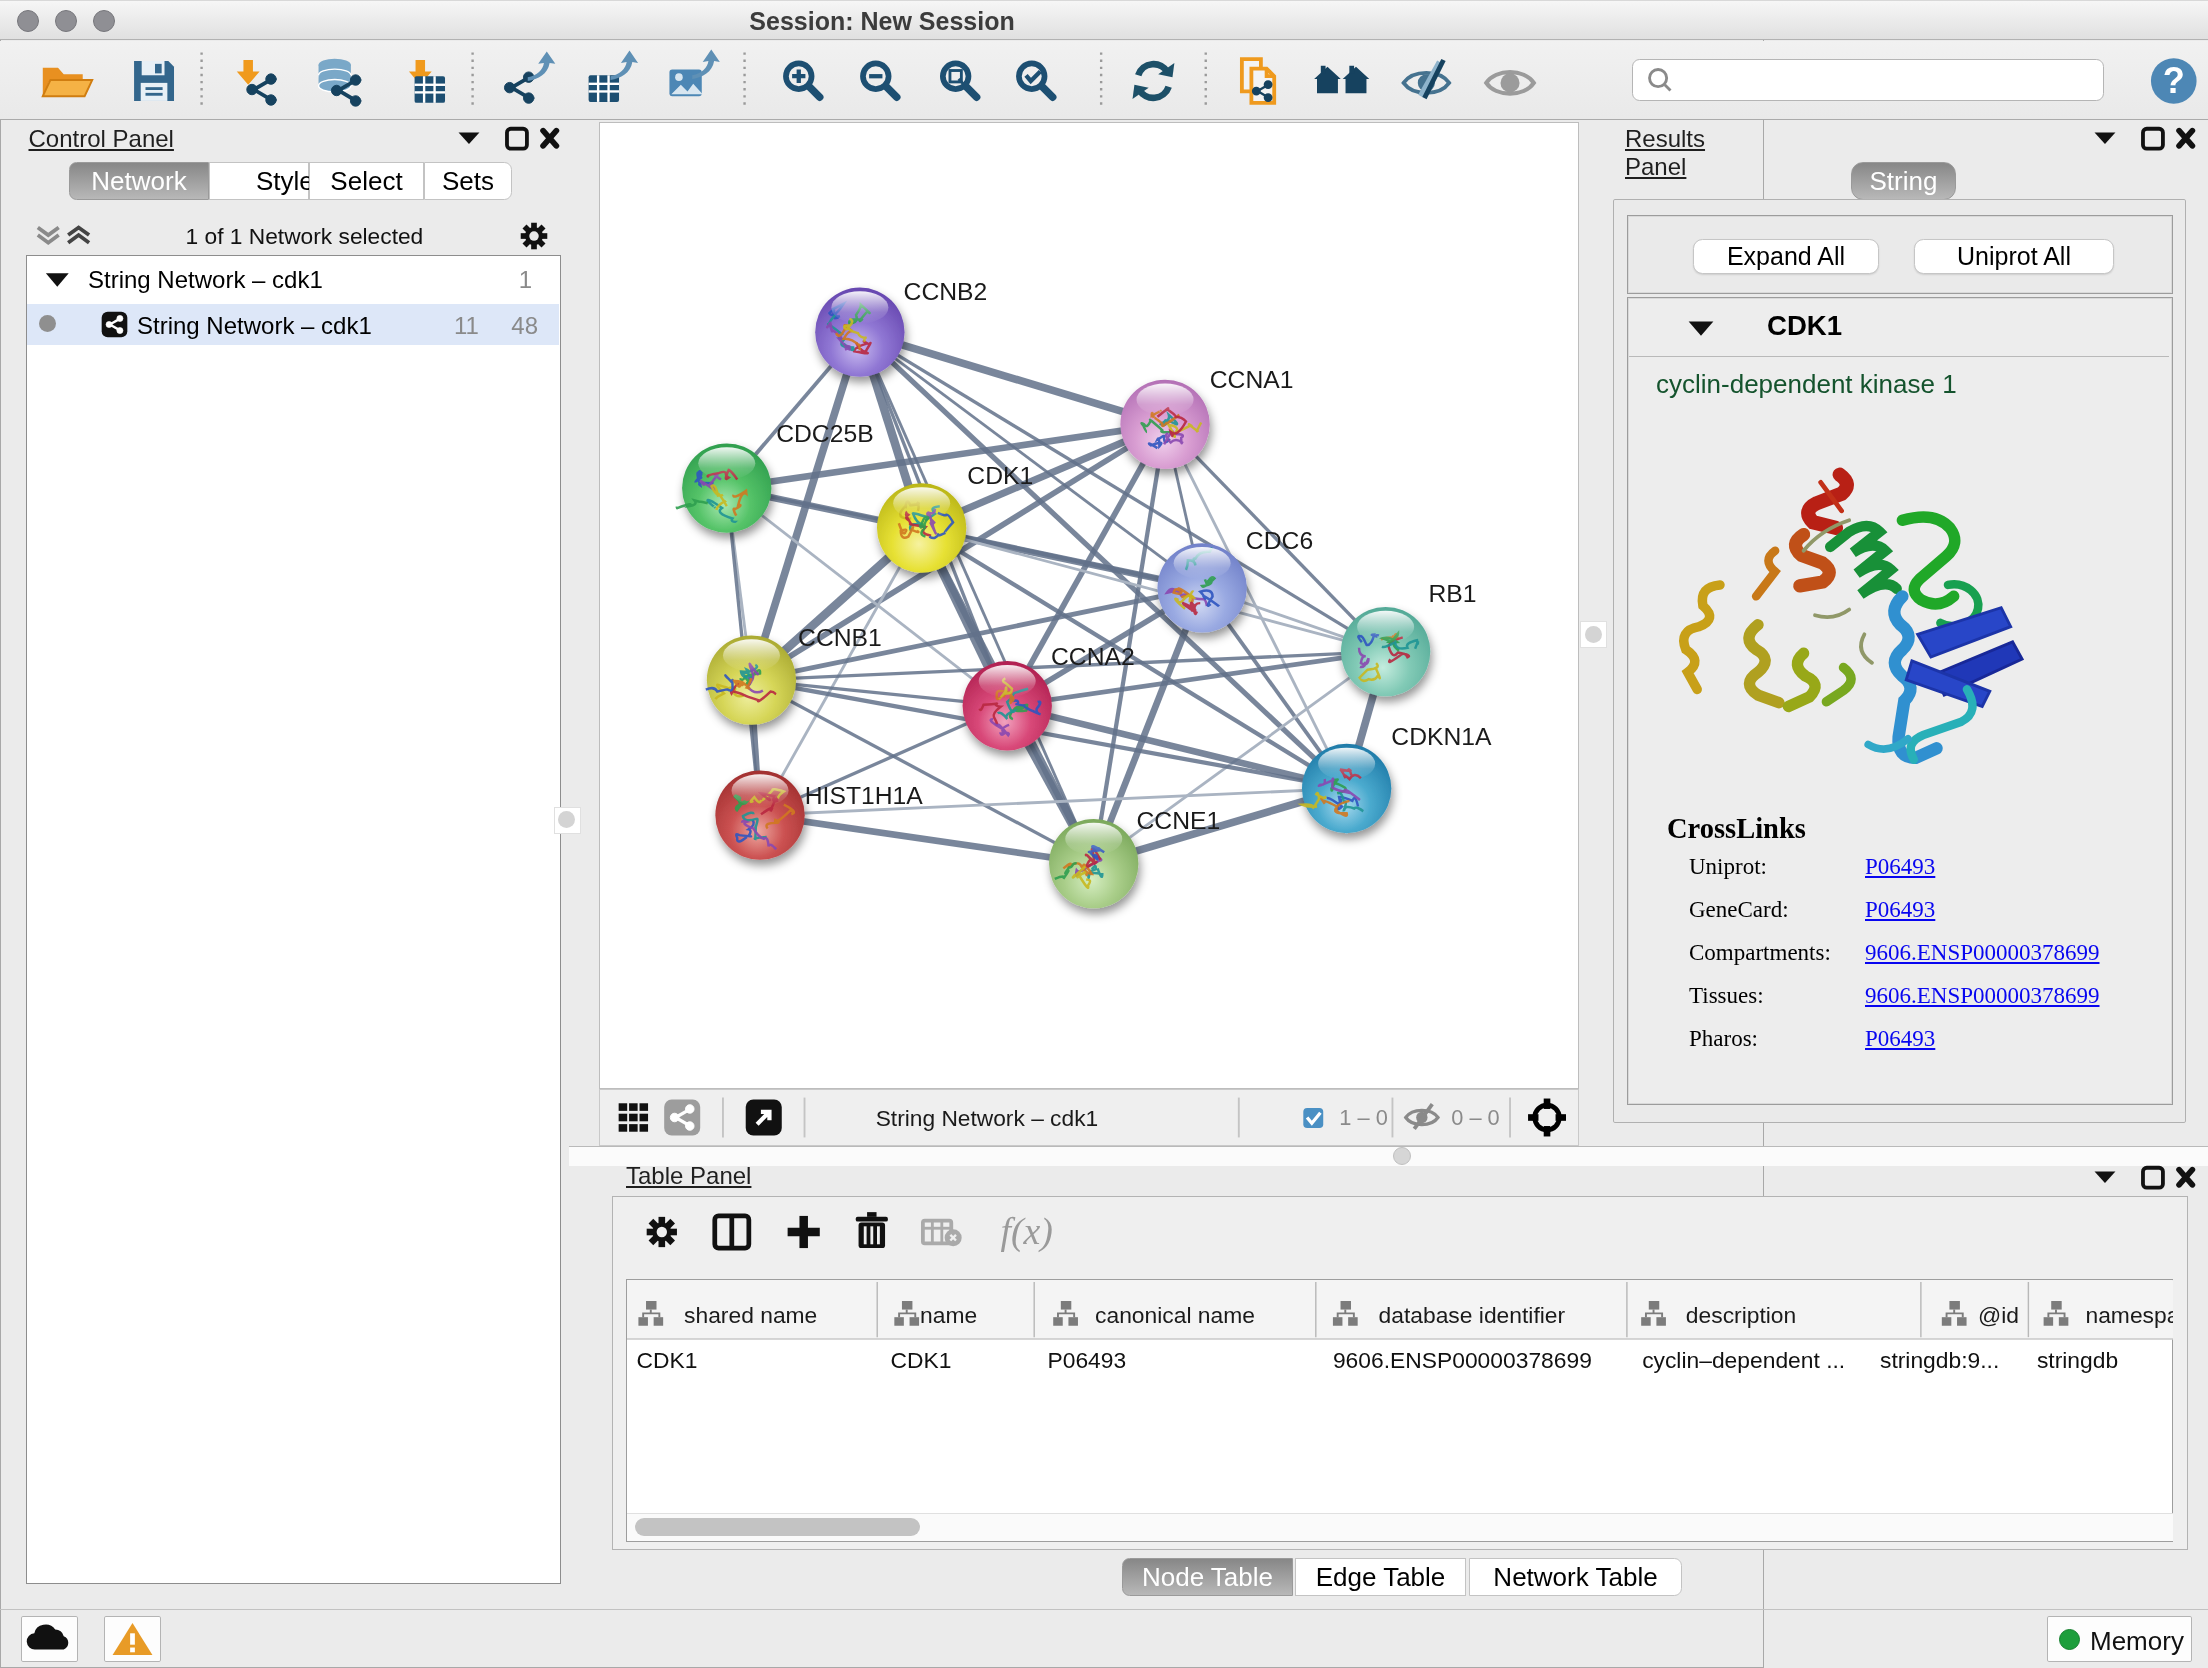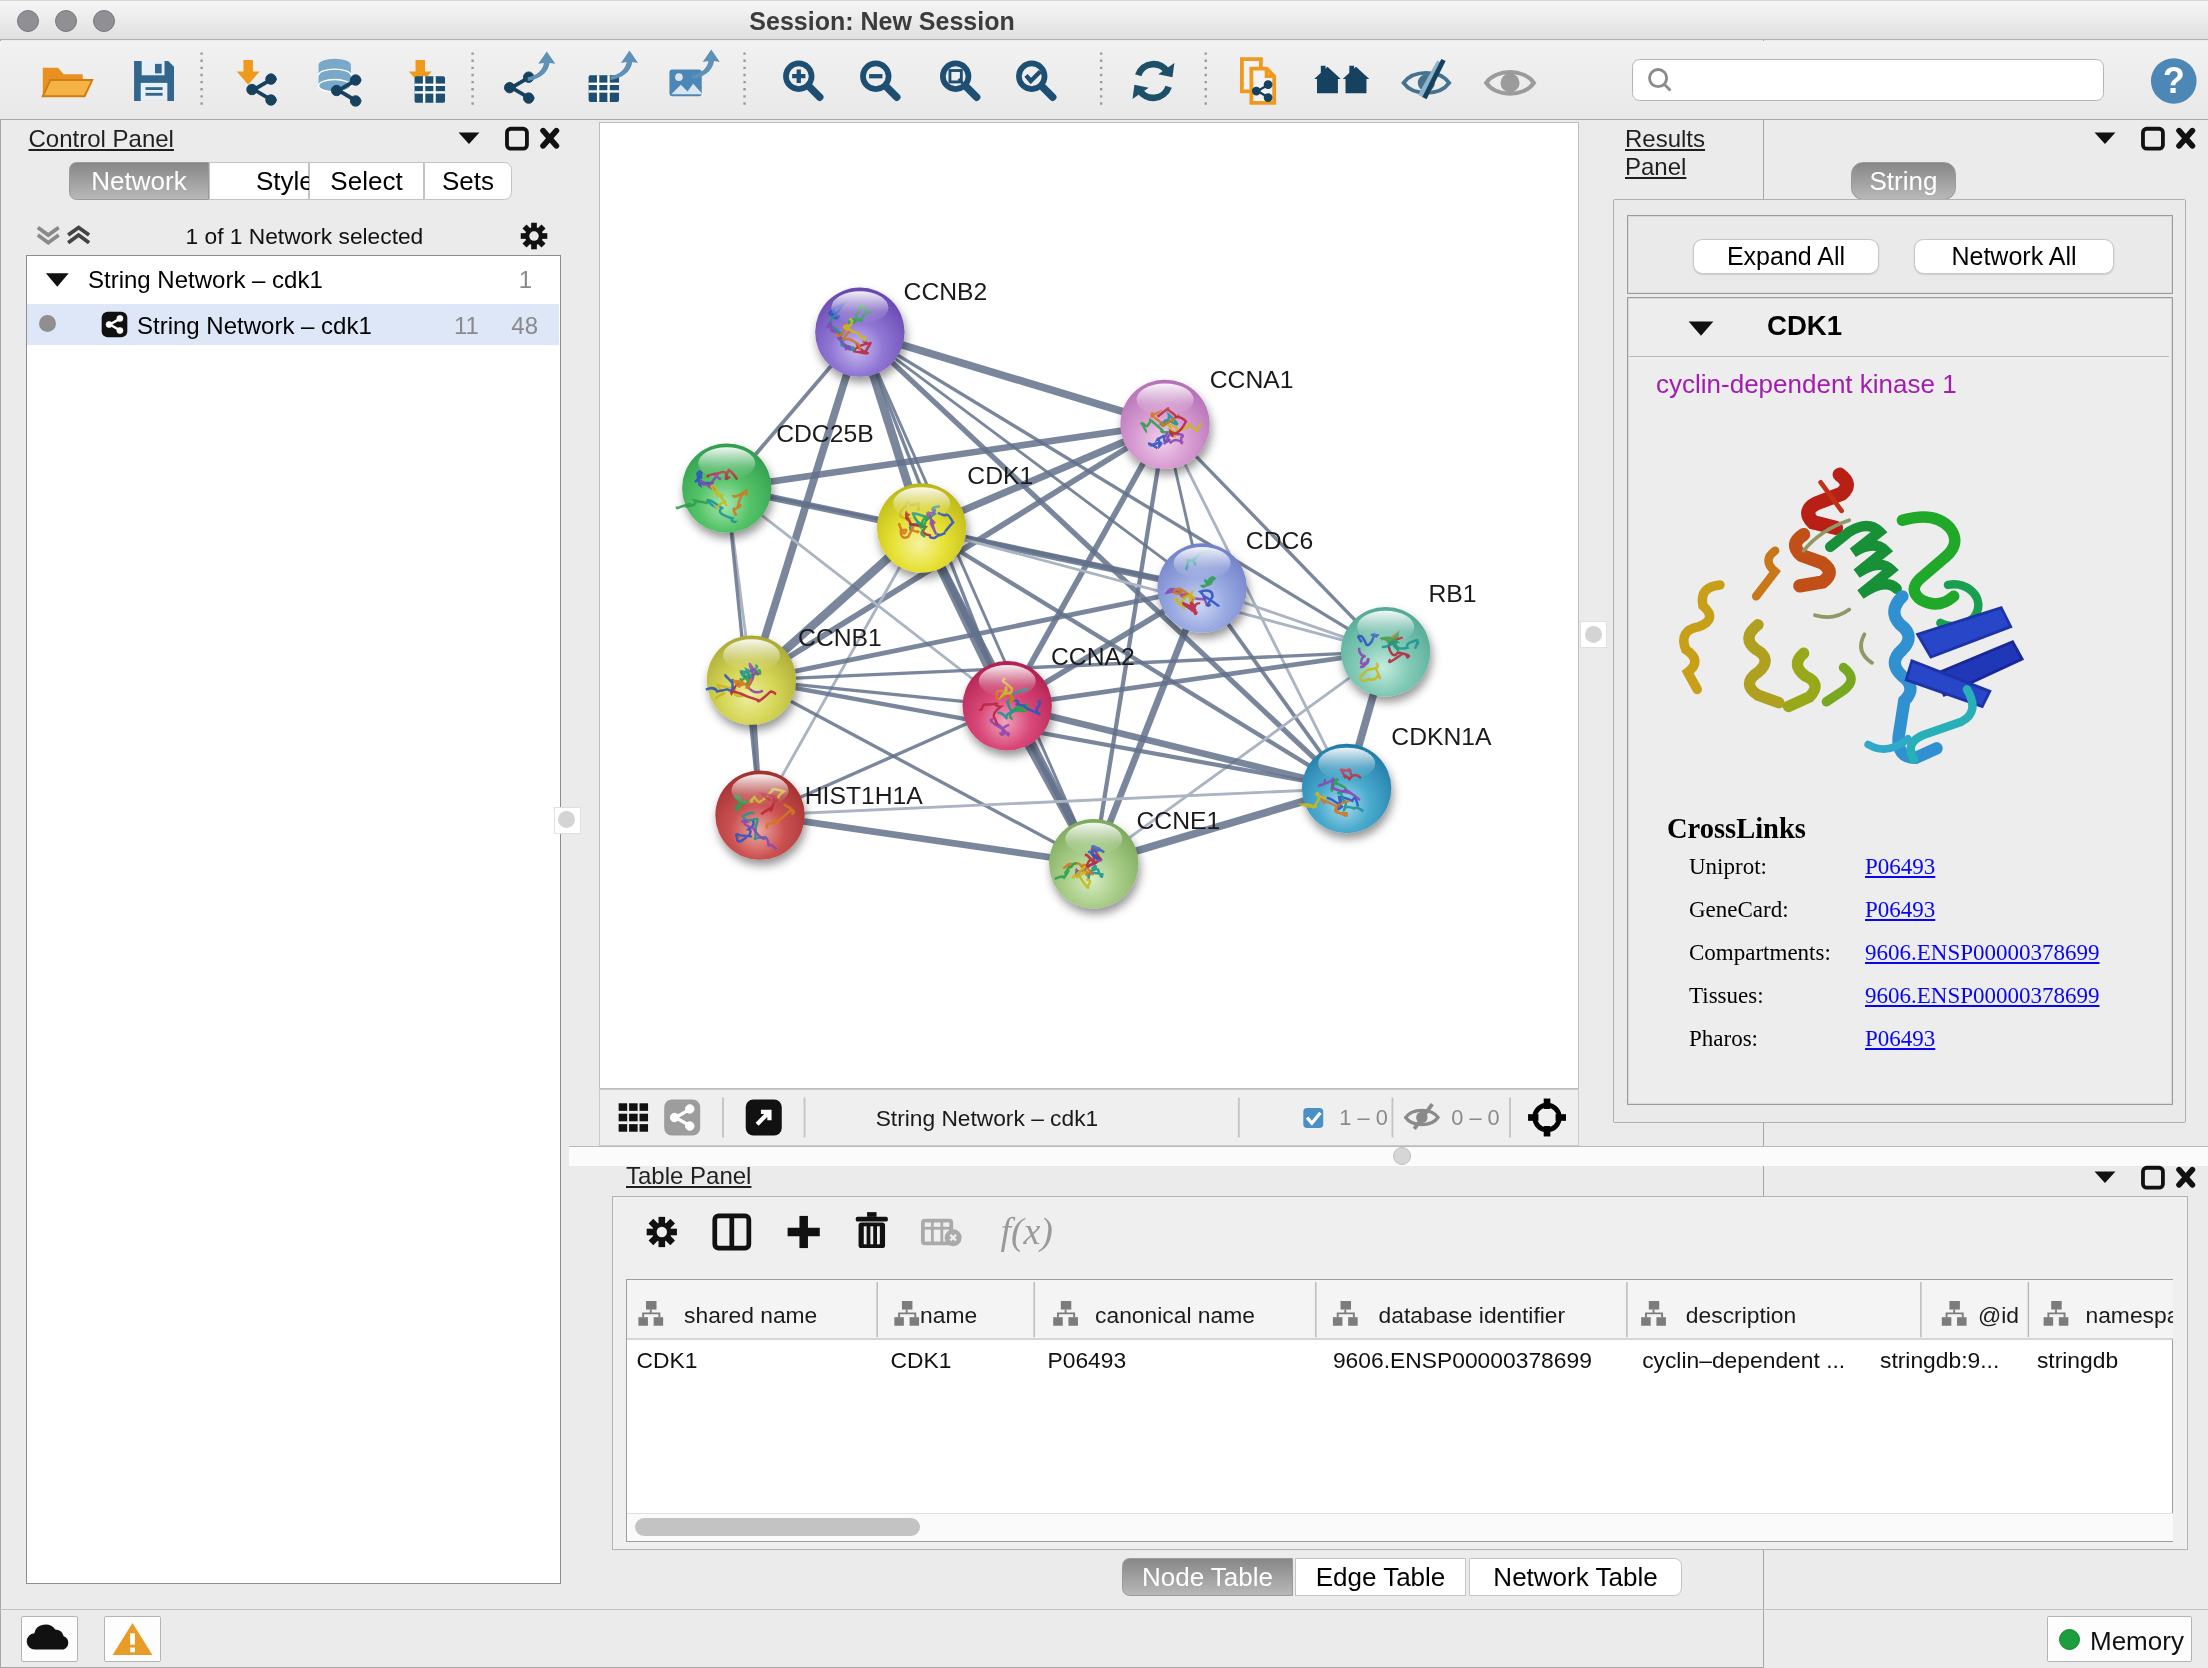--- a/index.html
+++ b/index.html
@@ -603,30 +603,30 @@
     <path d="M12,9 L34,9 L23,21 Z" fill="#111"></path>
     <rect x="63" y="5" width="21" height="21" rx="4" fill="none" stroke="#111" stroke-width="4"></rect>
     <path d="M101,7 L115,23 M115,7 L101,23" stroke="#111" stroke-width="6" stroke-linecap="round"></path>
   </svg>
   <div class="abs tab tabsel" style="left:1851px; top:162px; width:105px; border-radius:12px;">String</div>
   <div class="abs" id="rp-box" style="left:1613px; top:199px; width:573px; height:924px;
        background:#eaeaea; border:1px solid #b0b0b0; border-radius:1.9px;"></div>
   <div class="abs" id="rp-inner1" style="left:1628px; top:216px; width:544px; height:77px;
        background:#eaeaea; border:1.9px groove #d9d9d9; outline:1px solid #9c9c9c;"></div>
   <div class="abs btn" style="left:1693px; top:239px; width:186px; height:35px; line-height:33px;">Expand All</div>
-  <div class="abs btn" style="left:1914px; top:239px; width:200px; height:35px; line-height:33px;">Network All</div>
+  <div class="abs btn" style="left:1914px; top:239px; width:200px; height:35px; line-height:33px;">Uniprot All</div>
   <div class="abs" id="rp-inner2" style="left:1628px; top:298px; width:544px; height:806px;
        background:#ededed; border:1.9px groove #d9d9d9; outline:1px solid #9c9c9c;">
     <div style="position:absolute; left:0; top:0; width:540px; height:58px; border-bottom:1px solid #b9b9b9;">
       <svg width="38" height="28.5" viewBox="0 0 40 30" style="position:absolute; left:53px; top:15px;">
         <path d="M7,8 L33,8 L20,23 Z" fill="#111"></path>
       </svg>
       <span style="position:absolute; left:138px; top:11.4px; font-size:27.6px; font-weight:bold; color:#000;">CDK1</span>
     </div>
-    <div style="position:absolute; left:27px; top:70px; font-size:26px; color:#a21caf;">cyclin-dependent kinase 1</div>
+    <div style="position:absolute; left:27px; top:70px; font-size:26px; color:#14532d;">cyclin-dependent kinase 1</div>
     <svg width="361" height="316" viewBox="0 0 380 332" style="position:absolute; left:34px; top:164px;">
       <g fill="none" stroke-linecap="round">
         <path d="M186,12 q14,10 2,20 l-26,10 q-16,8 -4,20 l24,6" stroke="#b82015" stroke-width="15"></path>
         <path d="M166,20 l22,30" stroke="#c23018" stroke-width="5"></path>
         <path d="M148,75 q-16,10 -2,22 l22,8 q14,10 0,20 l-24,4" stroke="#c05018" stroke-width="14"></path>
         <path d="M118,92 q-14,10 0,22 l-20,26" stroke="#c87818" stroke-width="9"></path>
         <path d="M60,128 q-22,2 -18,22 q16,14 -4,22 q-22,4 -14,24 q18,12 2,24 l10,18" stroke="#c8a018" stroke-width="10"></path>
         <path d="M100,170 q-18,14 -2,26 q18,10 2,24 q-18,12 0,24 l22,8" stroke="#b0a020" stroke-width="12"></path>
         <path d="M148,200 q-14,12 2,24 q18,8 4,22 l-22,10" stroke="#98a818" stroke-width="12"></path>
         <path d="M190,215 q16,12 0,24 l-18,12" stroke="#78a820" stroke-width="10"></path>

